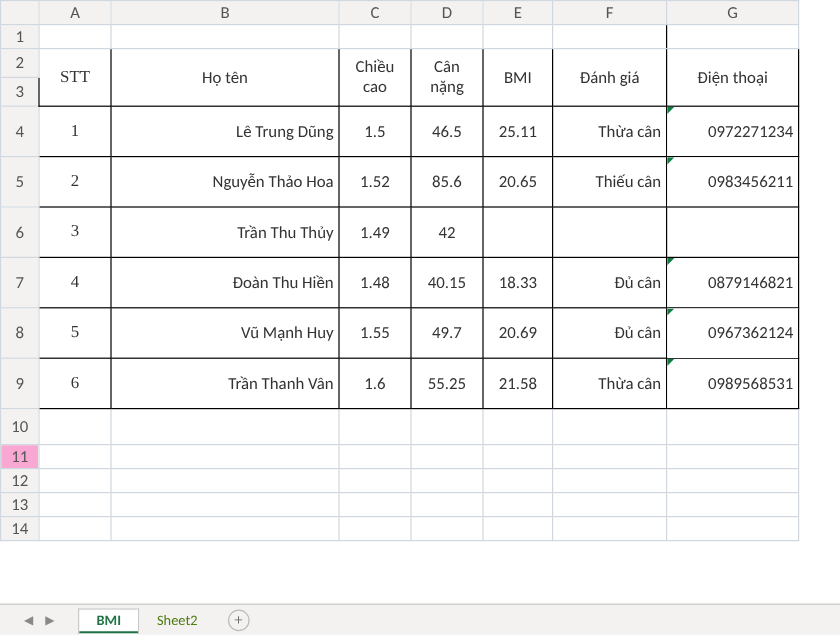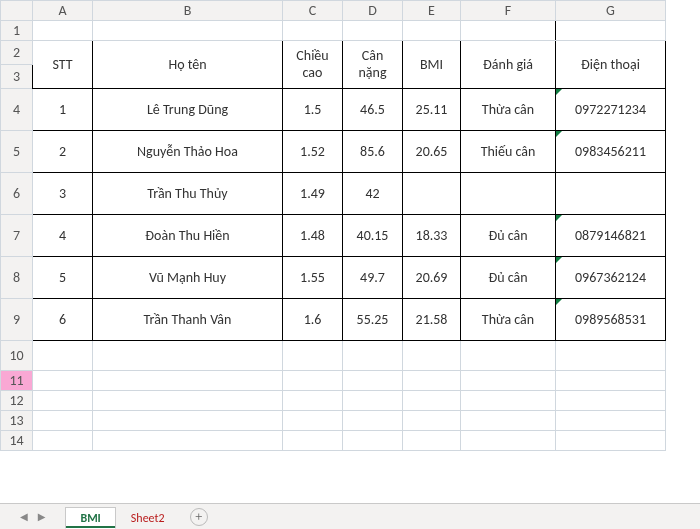--- a/index.html
+++ b/index.html
@@ -63,25 +63,25 @@
 
     .hdr {
       border: 1.5px solid #000 !important;
       font-weight: bold;
       color: #111;
       text-align: center;
       font-size: 15px;
     }
     .db-t   { border-top: 1.5px solid #000 !important; }
     .db-b   { border-bottom: 1.5px solid #000 !important; }
-    .db-l   { border-left: 1.5px solid #000 !important; }
+    .db-l   { border-left: 1.5px solid #000 !important; font-family: Liberation Serif, serif; }
     .db-r   { border-right: 1.5px solid #000 !important; }
 
     .a-center { text-align: center; }
-    .a-left   { text-align: center; }
+    .a-left   { text-align: right; }
     .v-bottom { vertical-align: bottom; }
     .fs16 { font-size: 16px; }
 
     .tri {
       position: relative;
       margin-left: 20px;
     }
     .tri::before {
       content: "";
       position: absolute;
@@ -107,21 +107,21 @@
     .nav-arrows {
       display: flex;
       gap: 10px;
       margin-right: 20px;
       color: #888;
       font-size: 10px;
     }
     .tab {
       padding: 3px 14px;
       font-size: 12px;
-      color: #b91c1c;
+      color: #4d7c0f;
       background: #f3f2f1;
       border: 1px solid transparent;
       border-bottom: none;
       position: relative;
       bottom: -1px;
       cursor: pointer;
     }
     .tab.active {
       background: #fff;
       border: 1px solid #c9c9c9;

